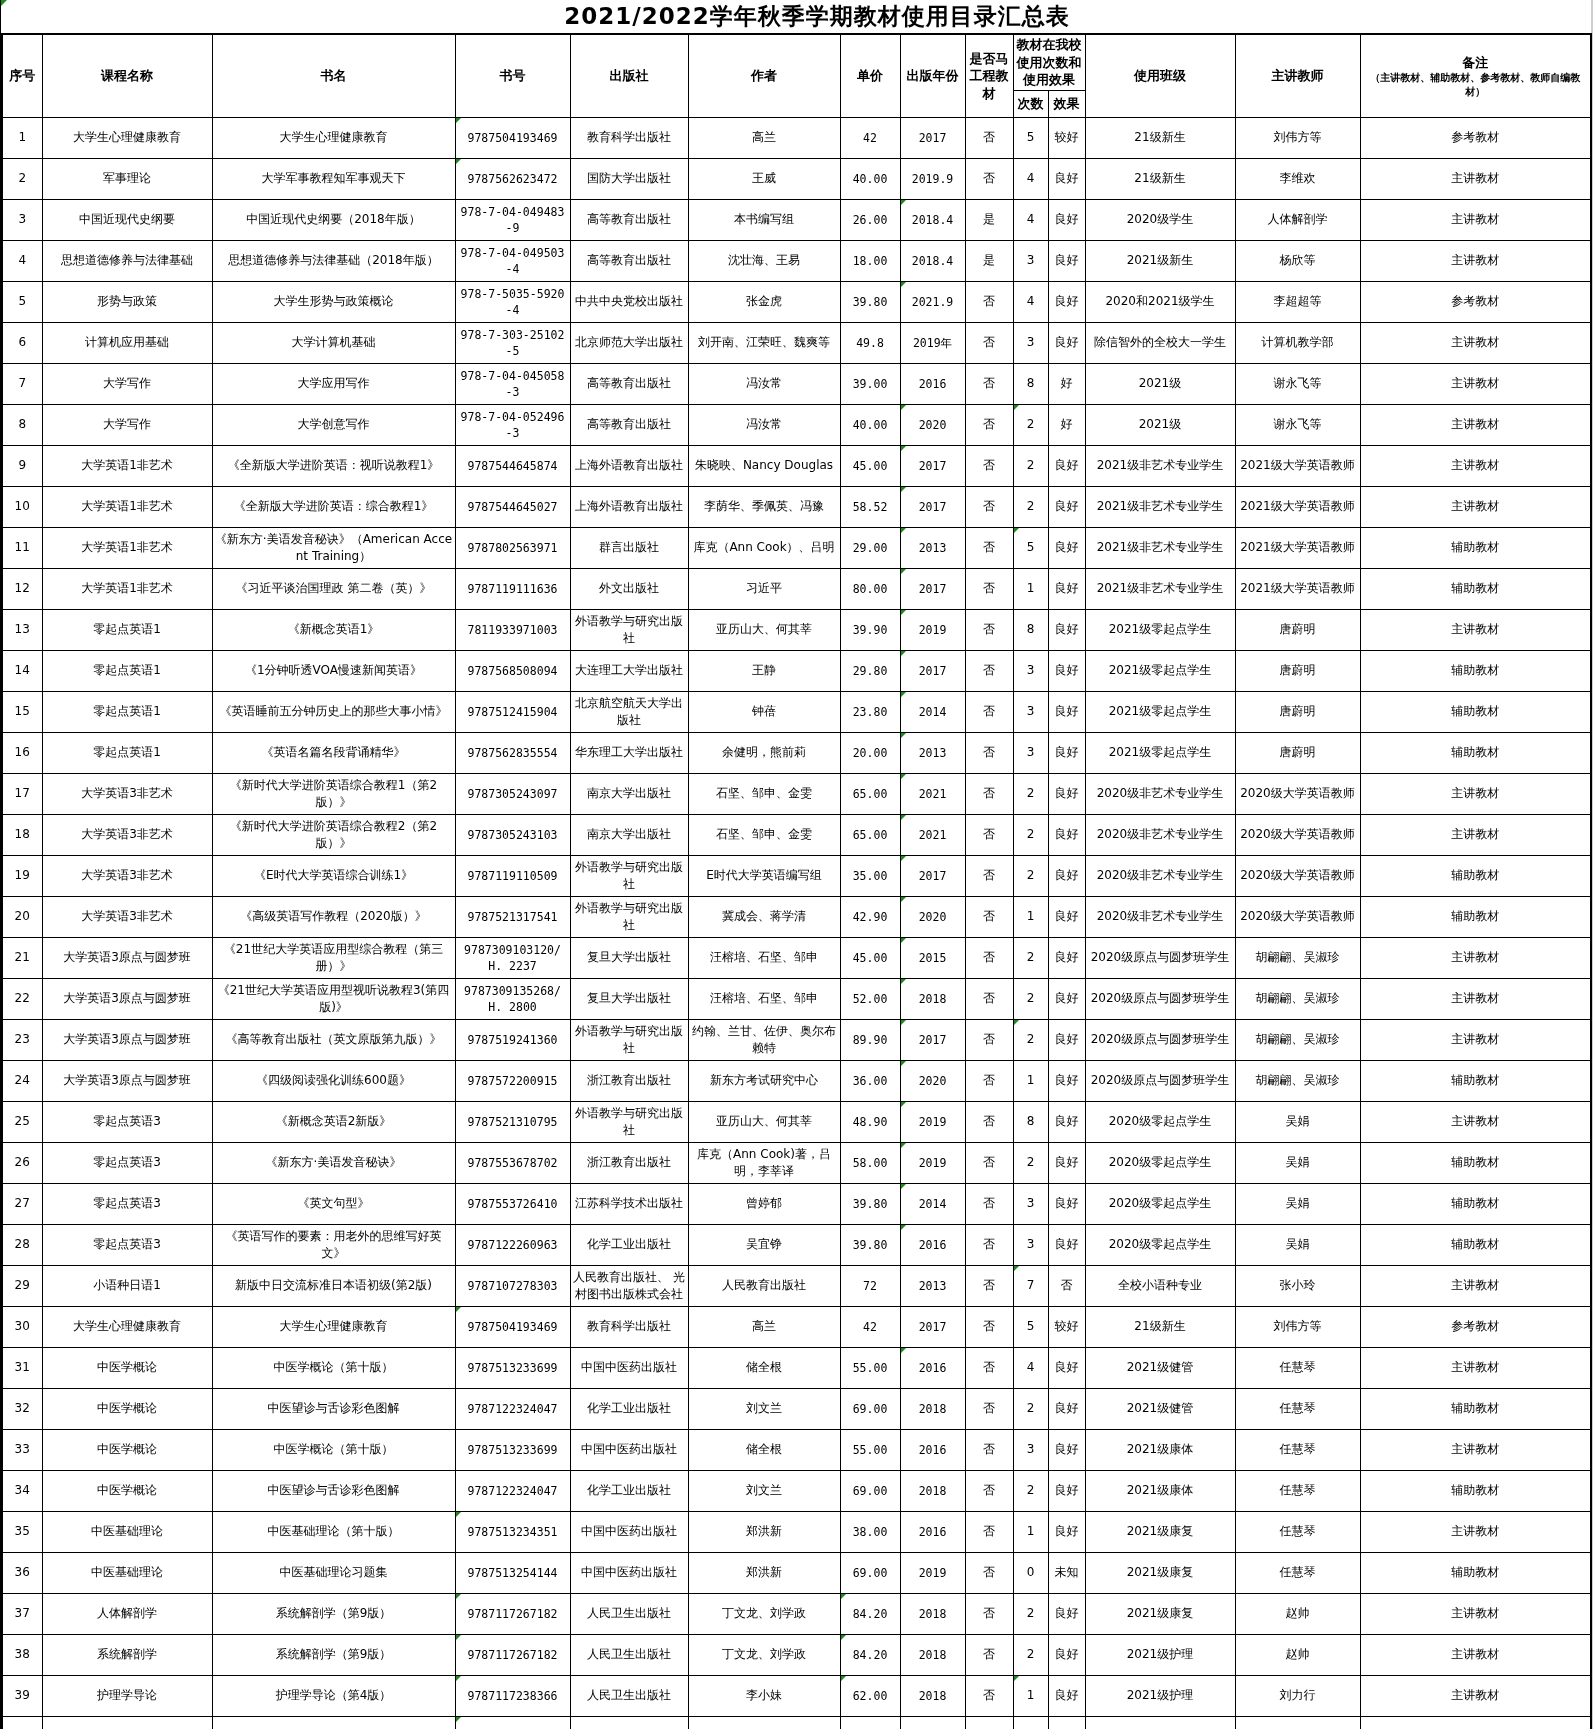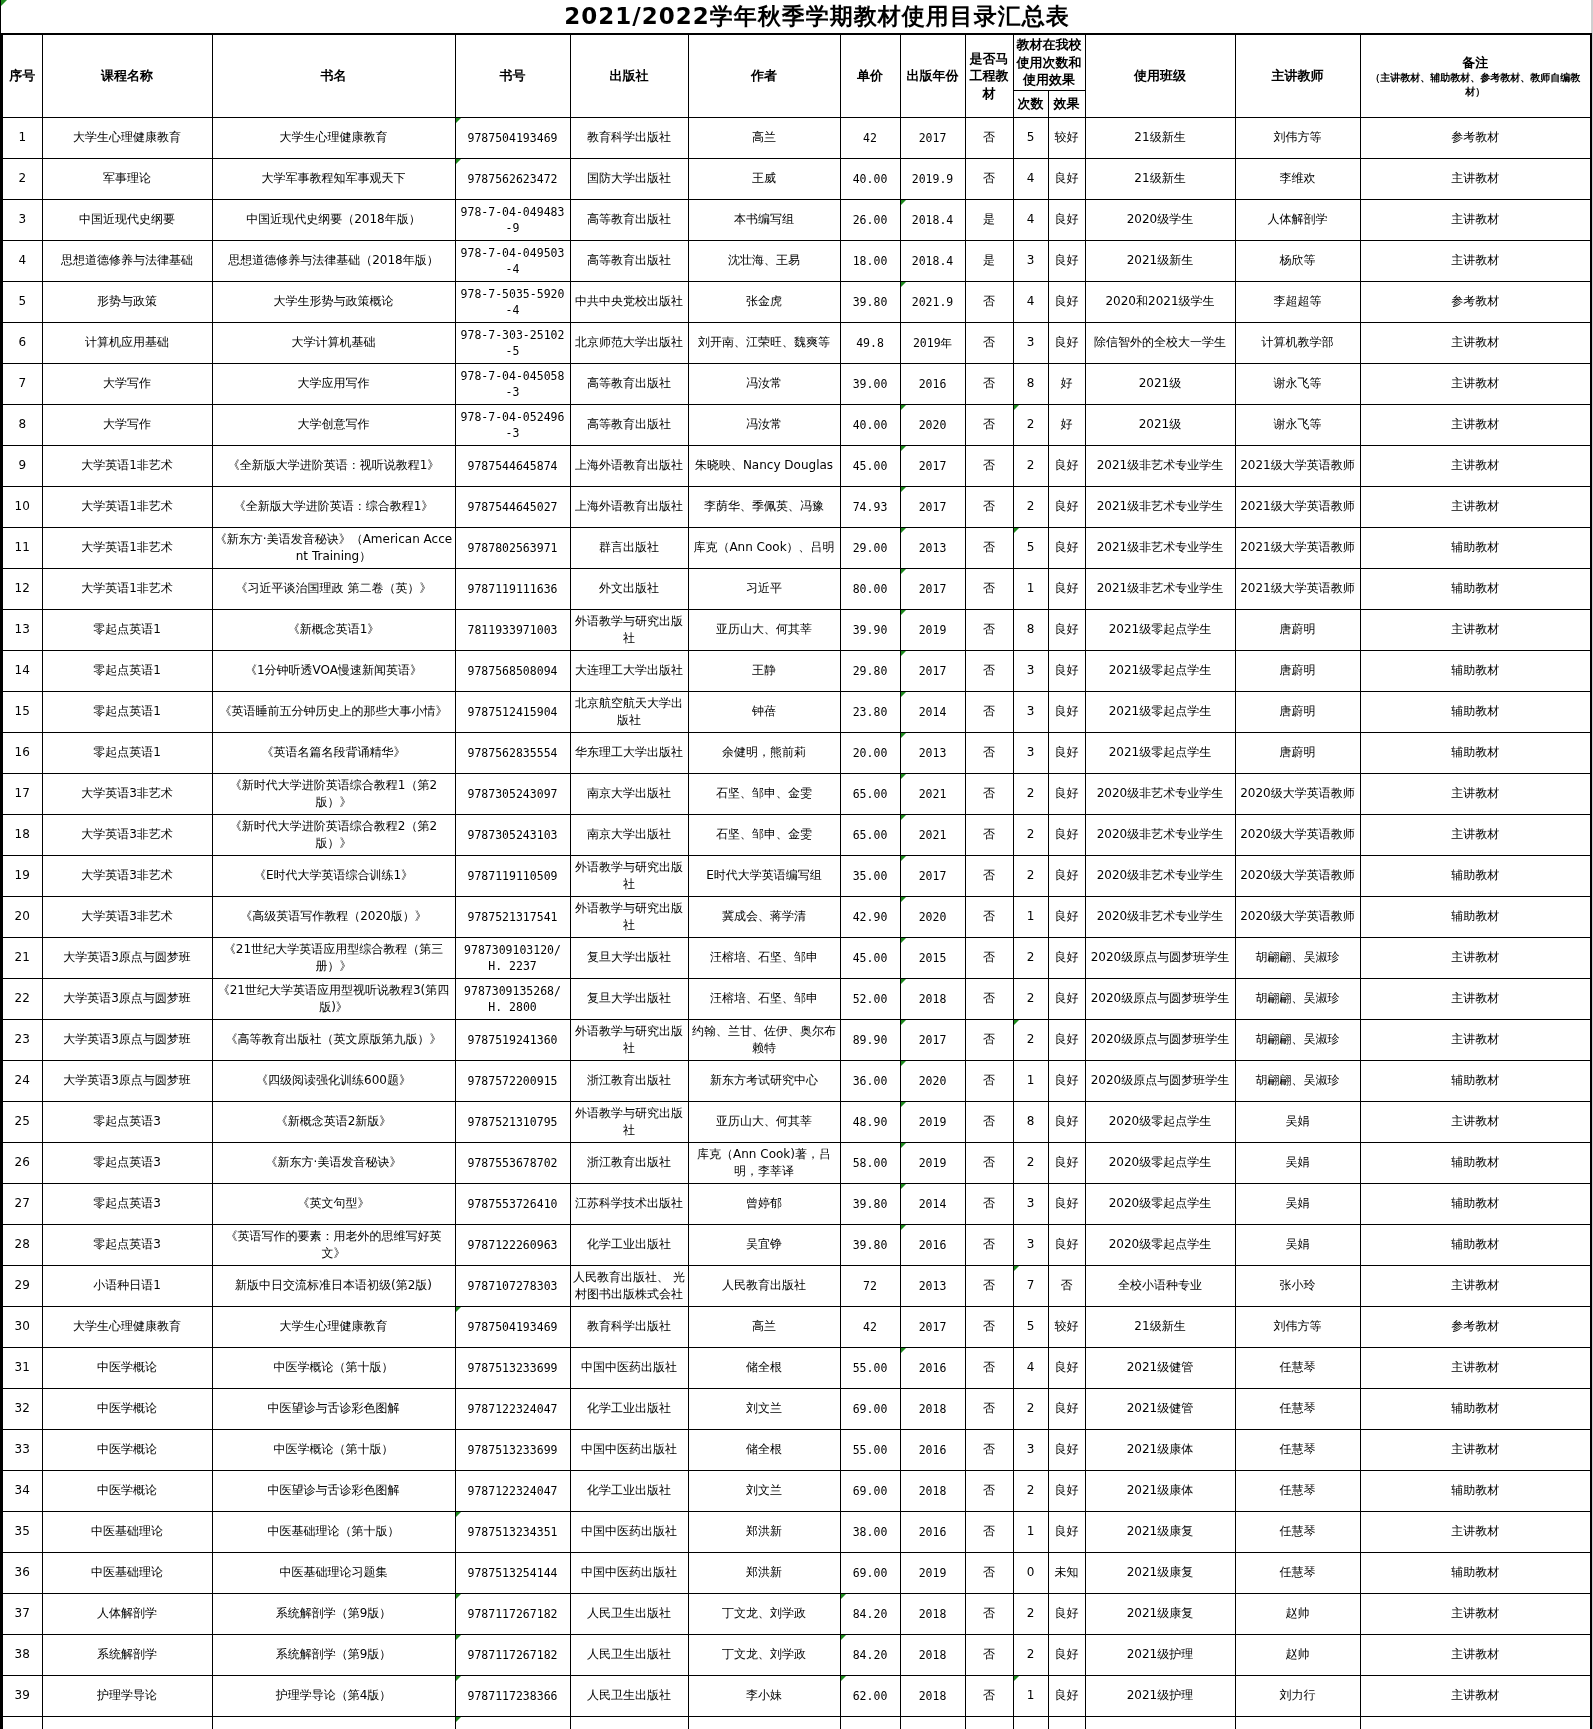--- a/index.html
+++ b/index.html
@@ -257,21 +257,21 @@
           <td class="c-teacher">2021级大学英语教师</td>
           <td class="c-remark">主讲教材</td>
         </tr>
         <tr>
           <td class="c-no">10</td>
           <td class="c-course">大学英语1非艺术</td>
           <td class="c-book">《全新版大学进阶英语：综合教程1》</td>
           <td class="c-isbn">9787544645027</td>
           <td class="c-publisher">上海外语教育出版社</td>
           <td class="c-author">李荫华、季佩英、冯豫</td>
-          <td class="c-price">74.93</td>
+          <td class="c-price">58.52</td>
           <td class="c-year">2017<span class="gf"></span></td>
           <td class="c-ma">否</td>
           <td class="c-count">2</td>
           <td class="c-effect">良好</td>
           <td class="c-cls">2021级非艺术专业学生</td>
           <td class="c-teacher">2021级大学英语教师</td>
           <td class="c-remark">主讲教材</td>
         </tr>
         <tr>
           <td class="c-no">11</td>

